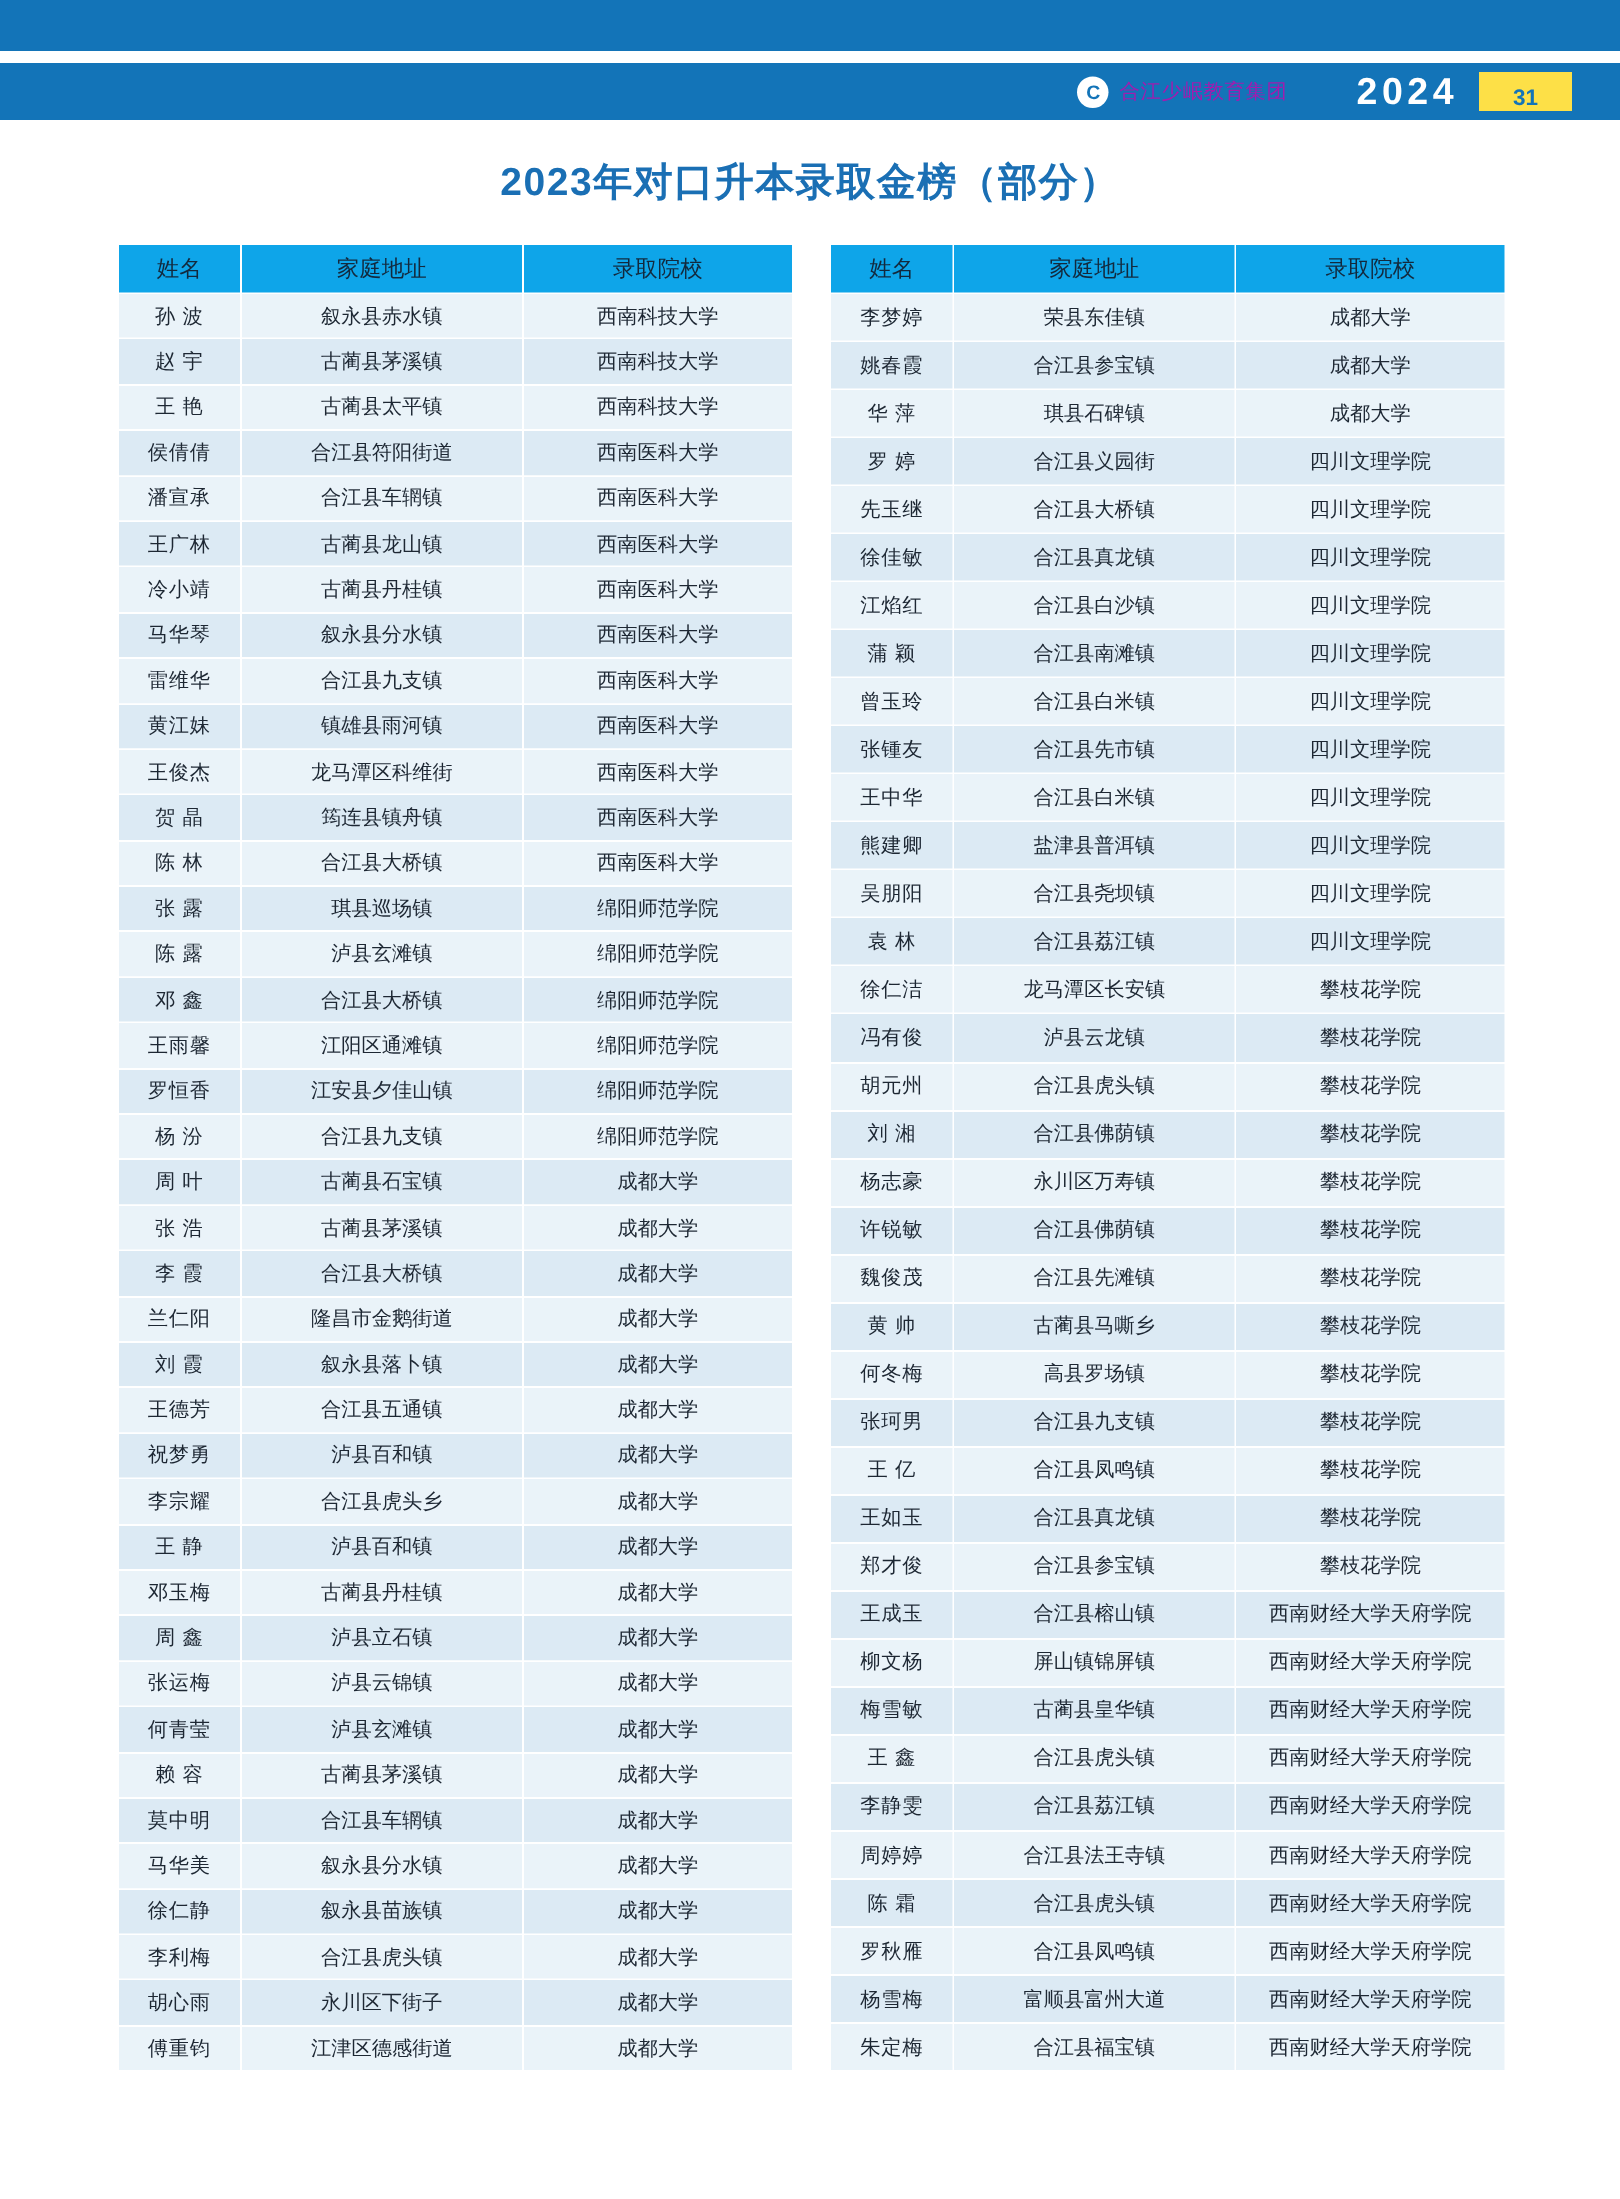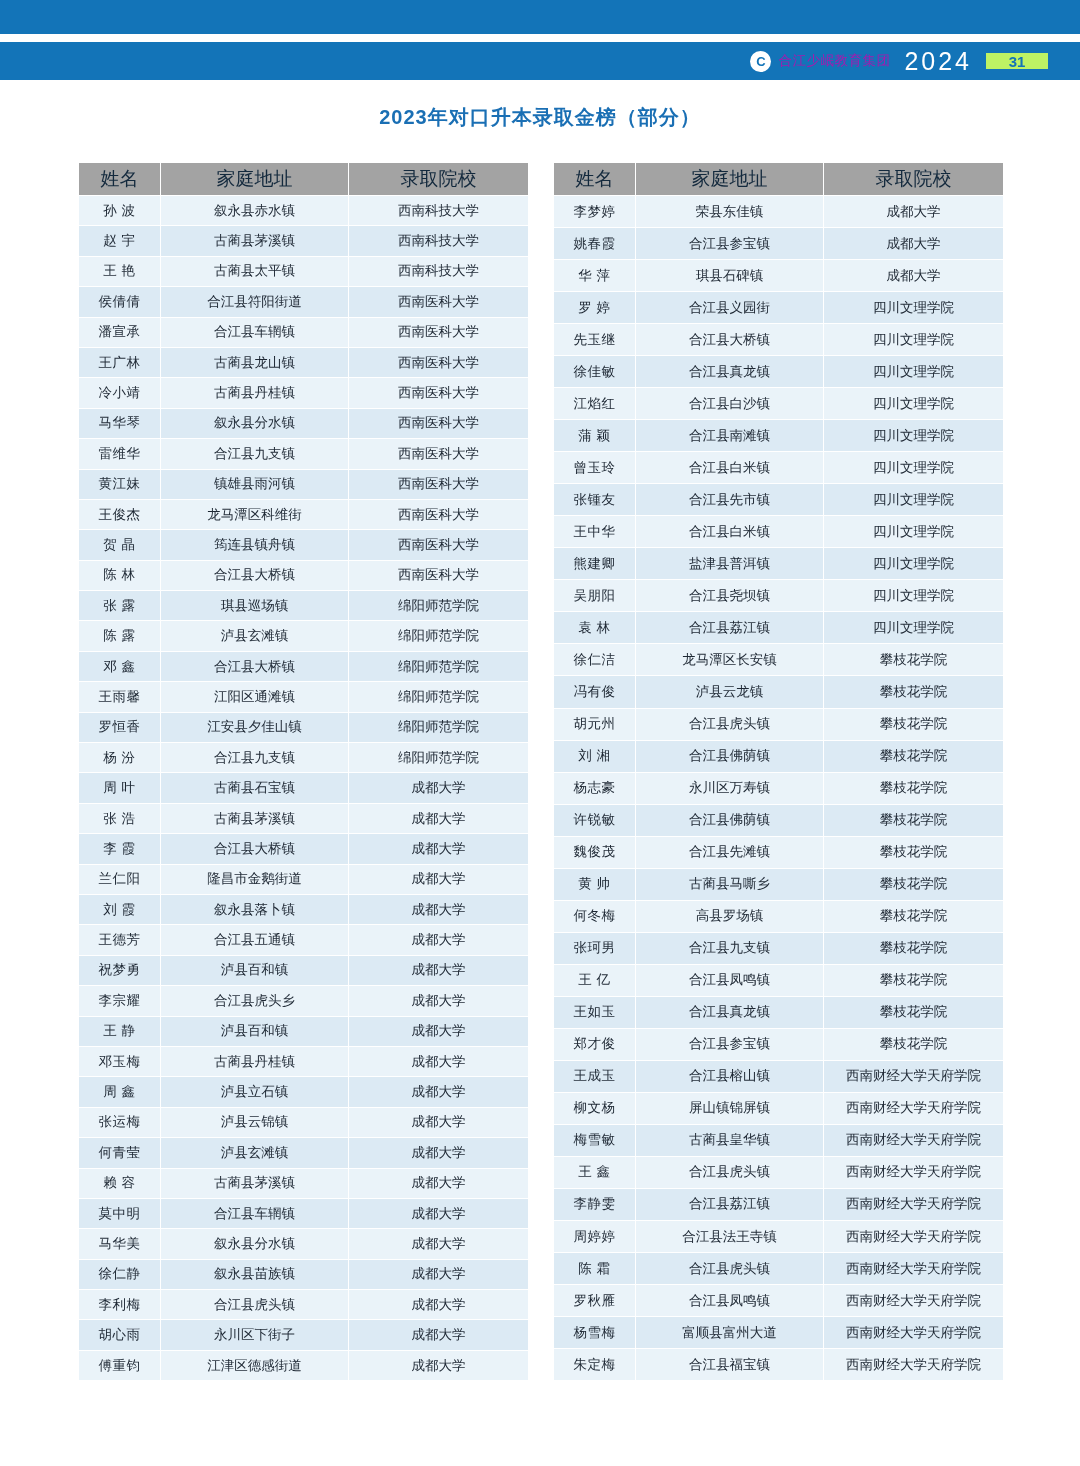--- a/index.html
+++ b/index.html
@@ -62,46 +62,47 @@
   }
   .brand-text {
     color: #a21caf;
     font-size: 13.5px;
     letter-spacing: 0.5px;
     white-space: nowrap;
   }
   .year {
     color: #ffffff;
     font-size: 25px;
-    font-weight: normal;
+    font-weight: bold;
     letter-spacing: 3px;
     font-family: "Liberation Sans", sans-serif;
+    margin-left: 32px;
   }
   .pagenum-box {
     width: 62px;
-    height: 16px;
-    background: #bef264;
+    height: 26px;
+    background: #fde047;
     display: flex;
-    align-items: center;
+    align-items: flex-end;
     justify-content: center;
   }
   .pagenum {
     color: #1374b8;
     font-size: 15px;
     font-weight: bold;
   }
   
   .title {
     position: absolute;
     top: 104px;
     left: 0;
     width: 1080px;
     text-align: center;
     color: #1a6fb4;
-    font-size: 20px;
+    font-size: 26px;
     font-weight: bold;
     letter-spacing: 1px;
   }
   
   .tables {
     position: absolute;
     top: 162px;
     left: 78px;
     width: 924px;
     display: flex;
@@ -117,22 +118,22 @@
     height: 29.4px;
     font-size: 13.5px;
     color: #1d2733;
     text-align: center;
     font-weight: normal;
     padding: 0;
     overflow: hidden;
     white-space: nowrap;
   }
   table.roster thead th {
-    background: #a3a3a3;
-    font-size: 19px;
+    background: #0ea5e9;
+    font-size: 15px;
     color: #13293d;
     height: 32px;
   }
   table.roster tbody tr:nth-child(odd) td { background: #eaf3f9; }
   table.roster tbody tr:nth-child(even) td { background: #dceaf4; }
   .col-name { width: 82px; }
   .col-addr { width: 188px; }
   .col-school { width: 180px; }
   .name-cell { letter-spacing: 0.5px; }
 </style>

